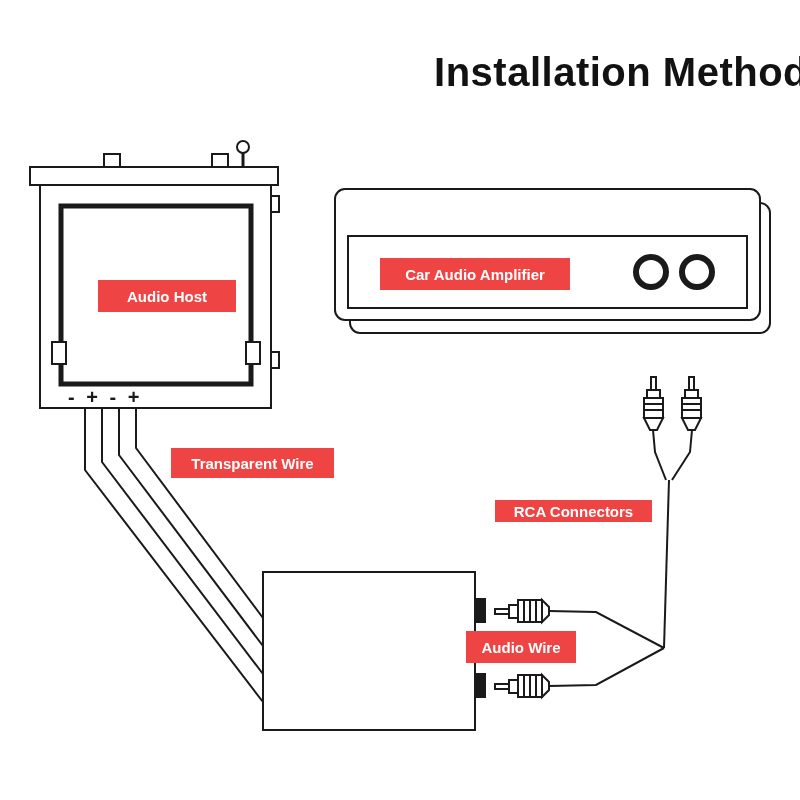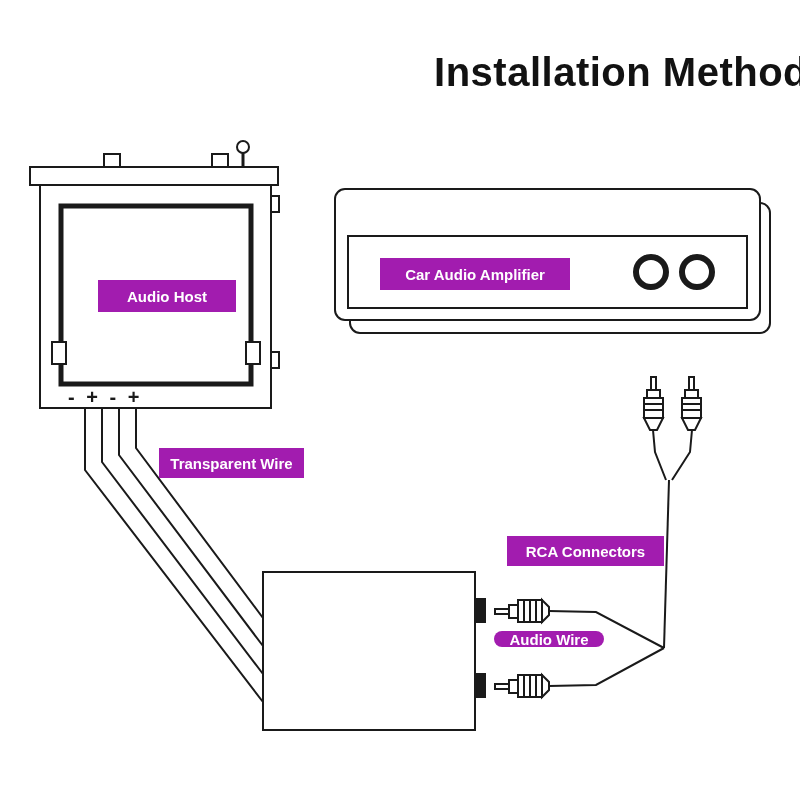--- a/index.html
+++ b/index.html
@@ -5,30 +5,30 @@
   html,body{margin:0;padding:0;background:#ffffff;}
   #canvas{
     position:relative;width:800px;height:800px;background:#ffffff;
     font-family:"Liberation Sans",sans-serif;overflow:hidden;
   }
   #title{
     position:absolute;left:8px;top:50px;width:100%;text-align:right;
     font-size:40px;font-weight:bold;color:#121212;letter-spacing:.5px;
   }
   .dlabel{
-    position:absolute;background:#a21caf;color:#ffffff;
+    position:absolute;background:#ef4444;color:#ffffff;
     font-size:15px;font-weight:bold;
     display:flex;align-items:center;justify-content:center;white-space:nowrap;
   }
   #lbl-audio-host{left:98px;top:280px;width:138px;height:32px;}
   #lbl-amplifier{left:380px;top:258px;width:190px;height:32px;}
-  #lbl-transparent-wire{left:159px;top:448px;width:145px;height:30px;}
-  #lbl-rca{left:495px;top:536px;width:157px;height:30px;margin-left:12px;}
+  #lbl-transparent-wire{left:171px;top:448px;width:163px;height:30px;}
+  #lbl-rca{left:495px;top:500px;width:157px;height:22px;}
   #lbl-impedance{left:268px;top:631px;width:199px;height:32px;}
-  #lbl-audio-wire{left:494px;top:631px;width:110px;height:16px;border-radius:13px;}
+  #lbl-audio-wire{left:466px;top:631px;width:110px;height:32px;}
   svg{position:absolute;left:0;top:0;}
 </style>
 </head>
 <body>
 
 <div id="canvas">
 
   <svg width="800" height="800" viewBox="0 0 800 800">
 
     <g stroke="#1a1a1a" fill="none" stroke-width="2">

